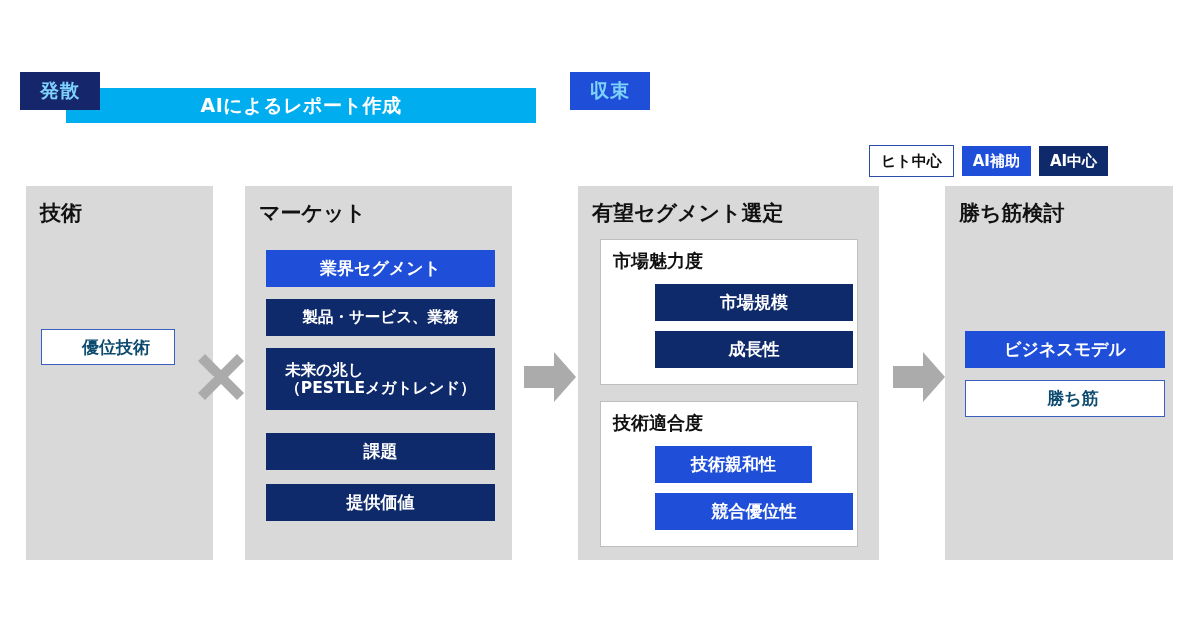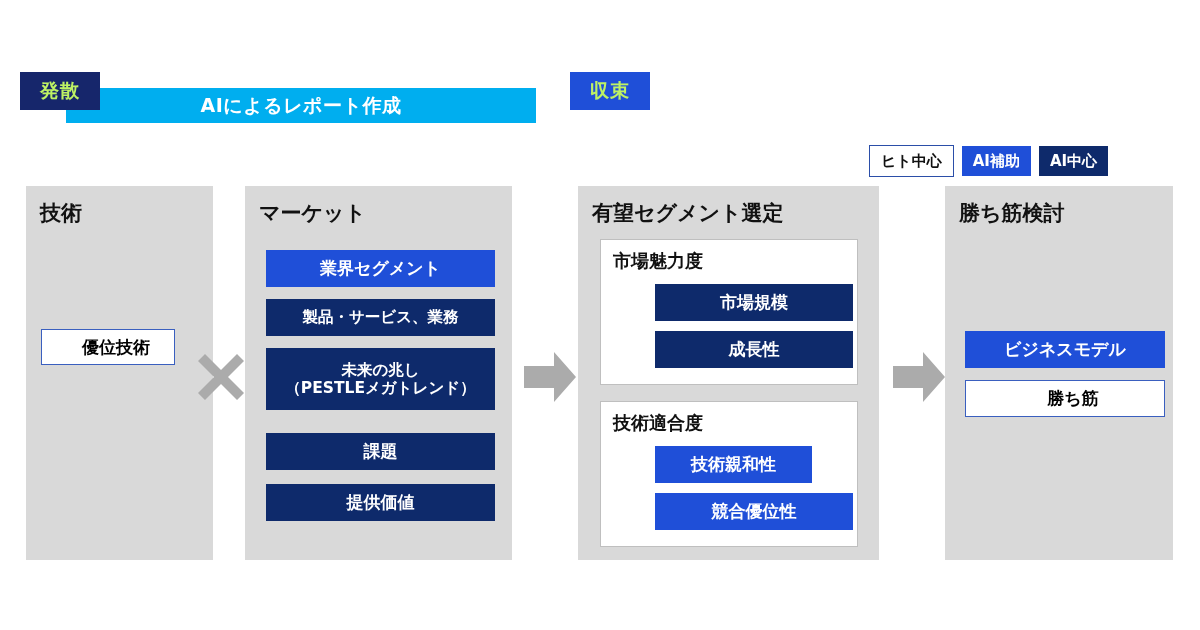--- a/index.html
+++ b/index.html
@@ -29,21 +29,21 @@
     color: #ffffff;
     font-weight: bold;
     font-size: 19px;
     display: flex;
     align-items: center;
     justify-content: center;
     letter-spacing: 0.5px;
   }
   .phase-tag {
     position: absolute;
-    color: #bef264;
+    color: #7dd3fc;
     font-weight: bold;
     font-size: 19px;
     display: flex;
     align-items: center;
     justify-content: center;
     letter-spacing: 1px;
     z-index: 3;
   }
   .tag-diverge { background: #16266B; }
   .tag-converge { background: #1F4FD8; }
@@ -96,29 +96,29 @@
     white-space: nowrap;
   }
 
   
   .item {
     position: absolute;
     box-sizing: border-box;
     display: flex;
     align-items: center;
     justify-content: center;
-    text-align: center;
+    text-align: left;
     font-size: 17px;
     font-weight: bold;
     line-height: 1.18;
     white-space: pre-line;
   }
   .item.human {
     background: #ffffff;
-    color: #000000;
+    color: #0c4a6e;
     border: 1.5px solid #3A5FBF;
     padding-left: 16px;
   }
   .item.aiassist {
     background: #1F4FD8;
     color: #ffffff;
   }
   .item.aicenter {
     background: #0E2A6B;
     color: #ffffff;

